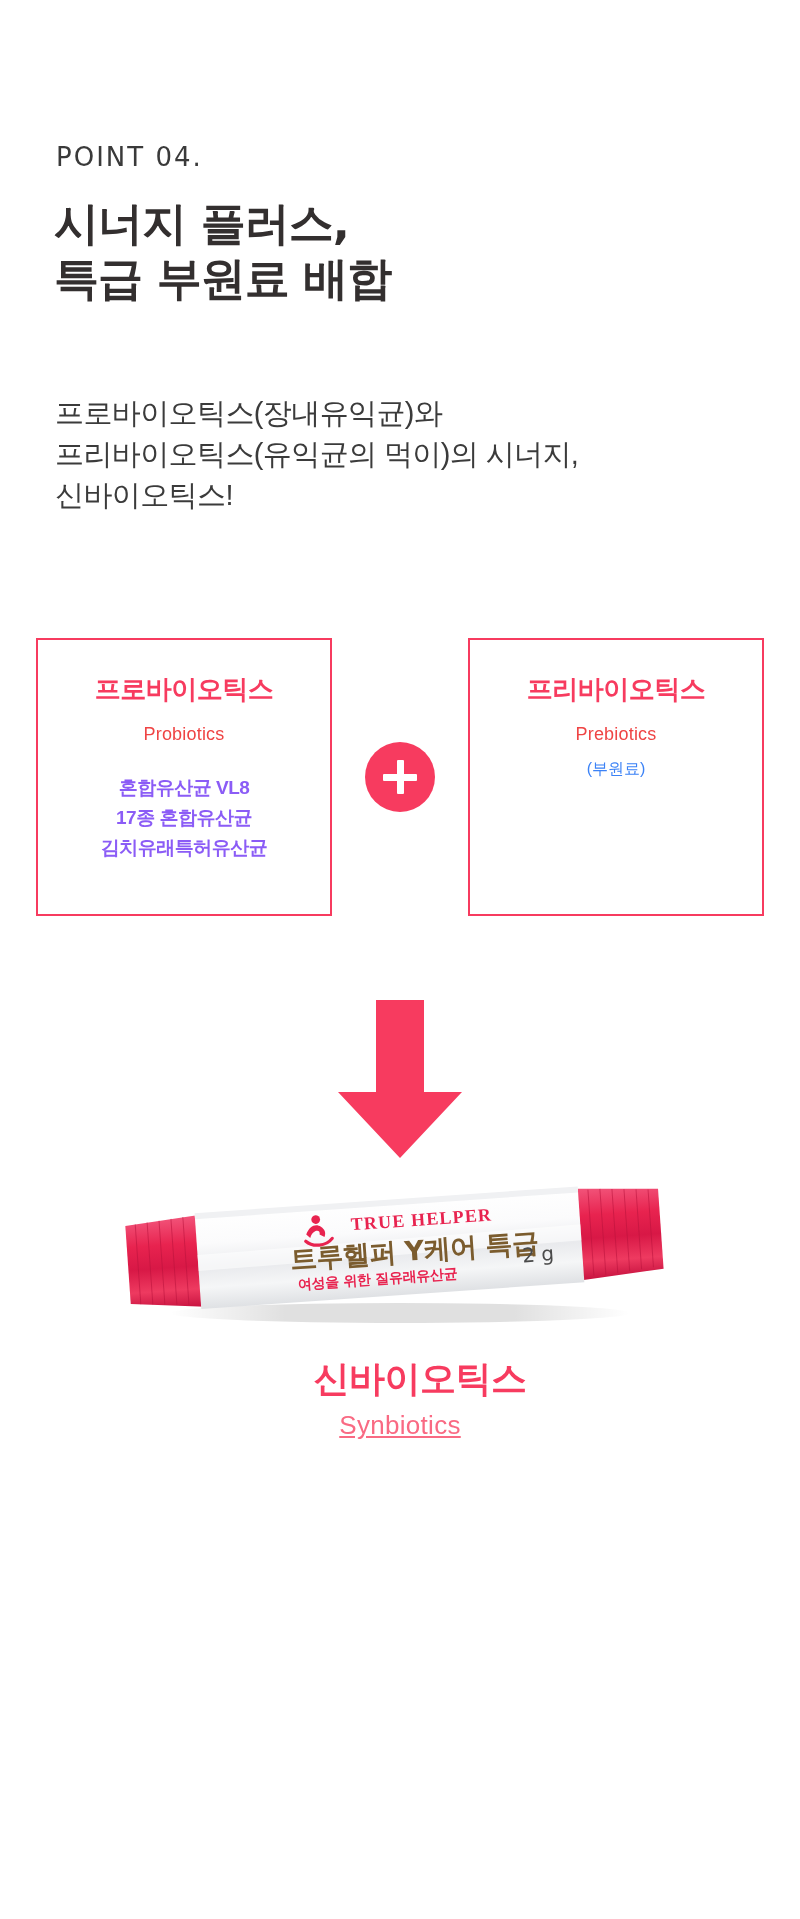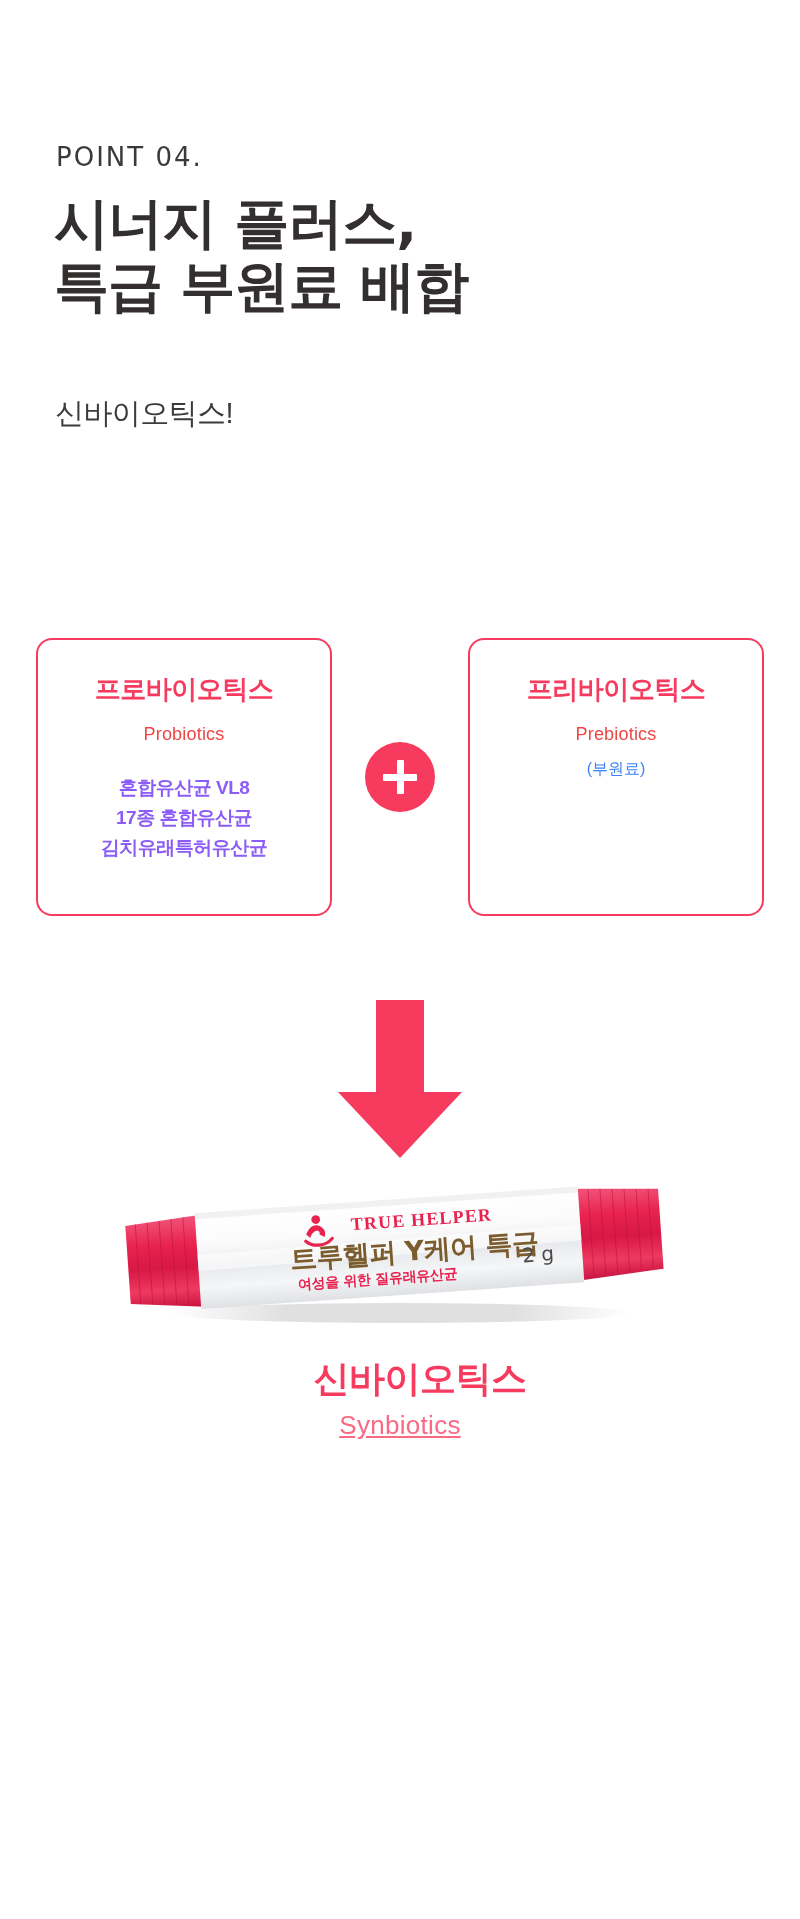--- a/index.html
+++ b/index.html
@@ -15,27 +15,27 @@
   
   .point-label {
     position:absolute; left:56px; top:142px;
     font-size:26px; letter-spacing:2px;
     font-weight:400; color:#3a3a3a;
     font-family:"DejaVu Sans","Liberation Sans",sans-serif;
     white-space:nowrap;
   }
   .headline {
     position:absolute; left:54px; top:196px;
-    font-size:55px; line-height:55px;
+    font-size:45px; line-height:55px;
     font-weight:bold; color:#332f2f;
     letter-spacing:-1px;
     font-family:"DejaVu Sans","Liberation Sans",sans-serif;
   }
   .headline .ln { display:block; }
-  .headline .ln2 { margin-top:8px; }
+  .headline .ln2 { }
 
   .lead {
     position:absolute; left:55px; top:393px;
     font-size:29px; line-height:41px;
     font-weight:300; color:#3b3b3b;
     letter-spacing:-0.6px;
   }
   .lead .ln { display:block; }
 
   .disclaimer {
@@ -45,21 +45,21 @@
 
   
   .boxes {
     position:absolute; left:36px; top:638px;
     width:728px; height:278px;
     display:flex; justify-content:space-between;
   }
   .card {
     width:296px; height:278px;
     border:2px solid #F73B5F;
-    border-radius:16px;
+    border-radius:0;
     background:#ffffff;
     display:flex; flex-direction:column;
     align-items:center;
     padding-top:32px;
   }
   .card-title {
     font-size:26px; font-weight:bold; color:#F73B5F;
     letter-spacing:-0.5px;
   }
   .card-sub {
@@ -112,20 +112,22 @@
 <body>
 
 <div class="point-label">POINT 04.</div>
 
 <div class="headline">
   <span class="ln ln1">시너지 플러스,</span>
   <span class="ln ln2">특급 부원료 배합</span>
 </div>
 
 <div class="lead">
+  <span class="ln">프로바이오틱스(장내유익균)와</span>
+  <span class="ln">프리바이오틱스(유익균의 먹이)의 시너지,</span>
   <span class="ln">신바이오틱스!</span>
 </div>
 
 <div class="disclaimer">– 제품설명이 아닌 원료에 대한 정보입니다.</div>
 
 <div class="boxes">
 
   <div class="card">
     <div class="card-title">프로바이오틱스</div>
     <div class="card-sub">Probiotics</div>

